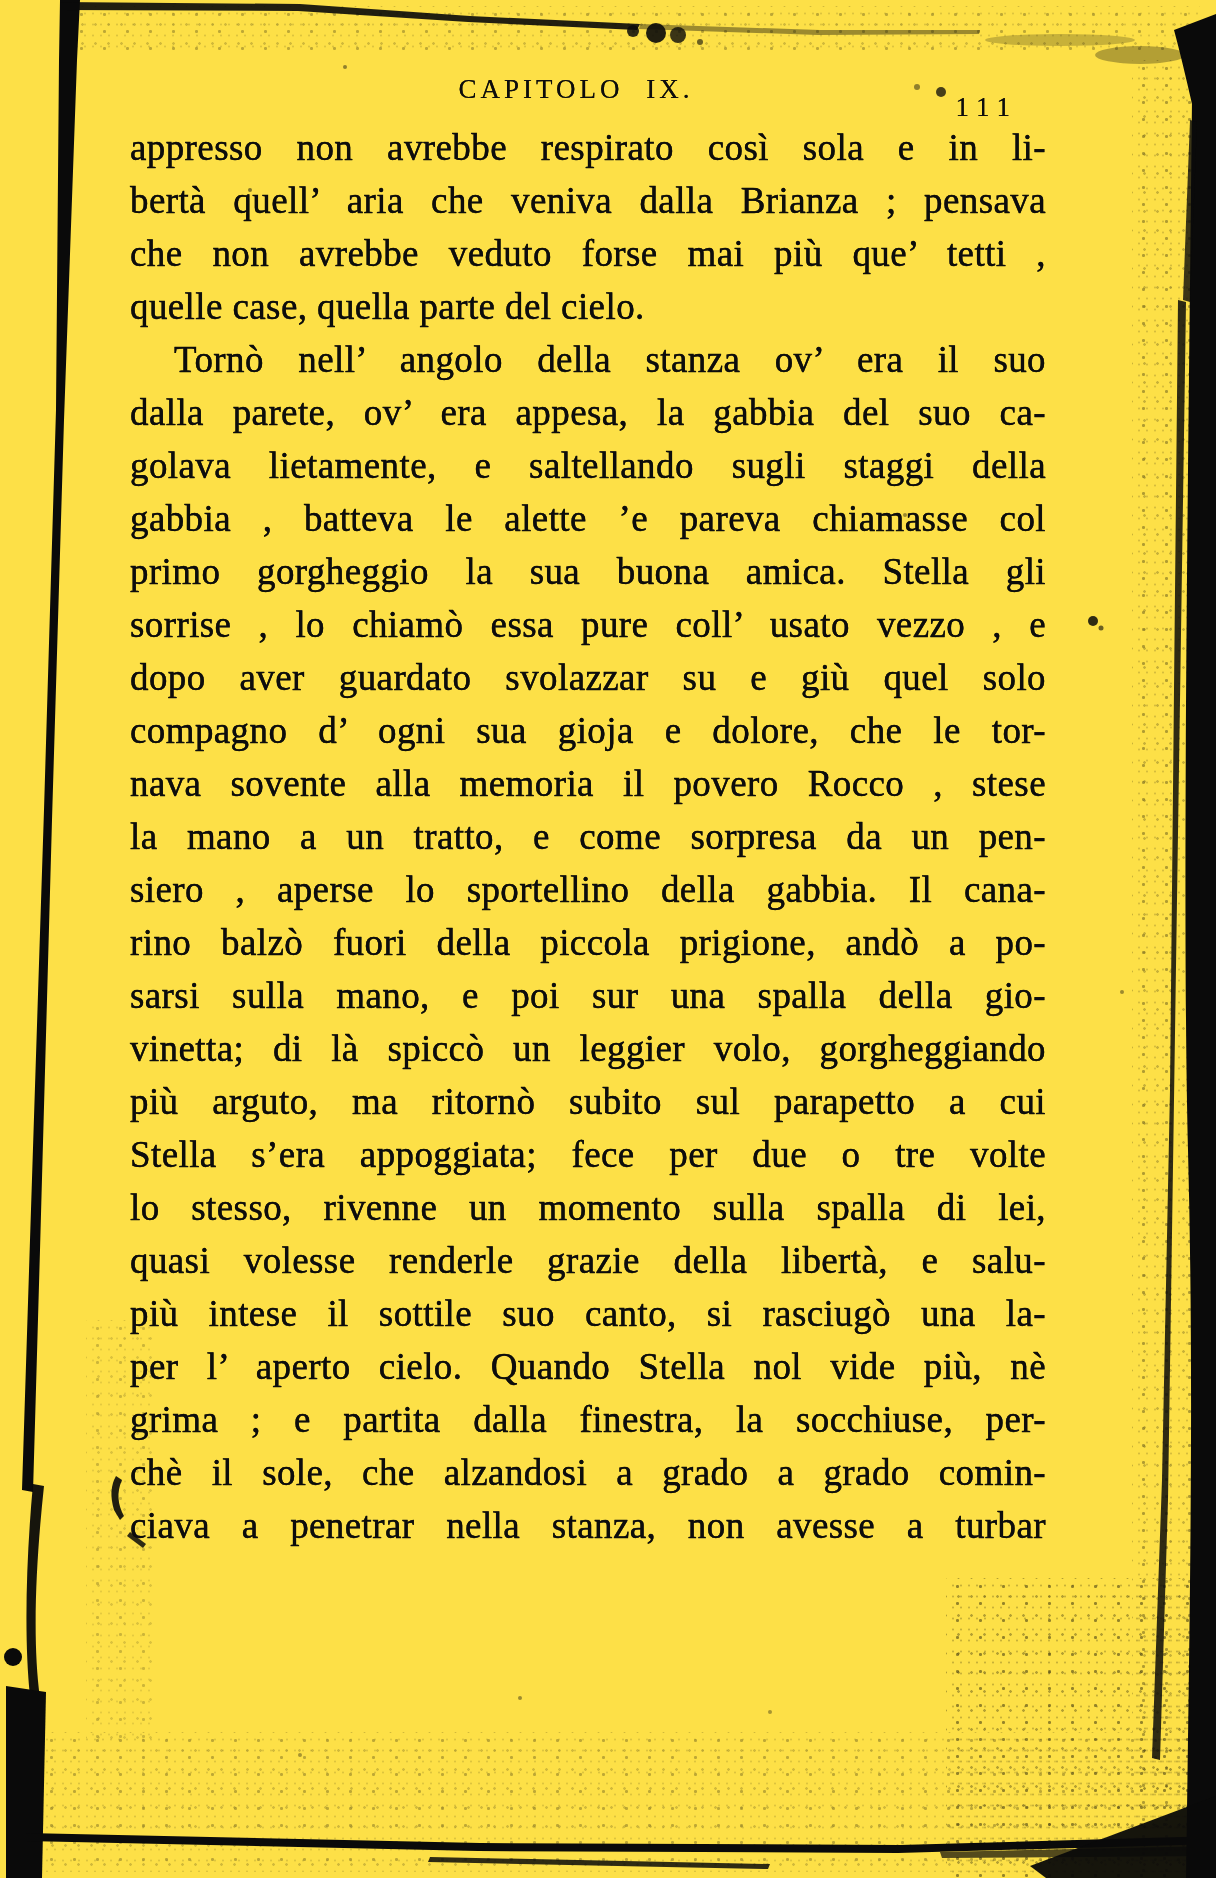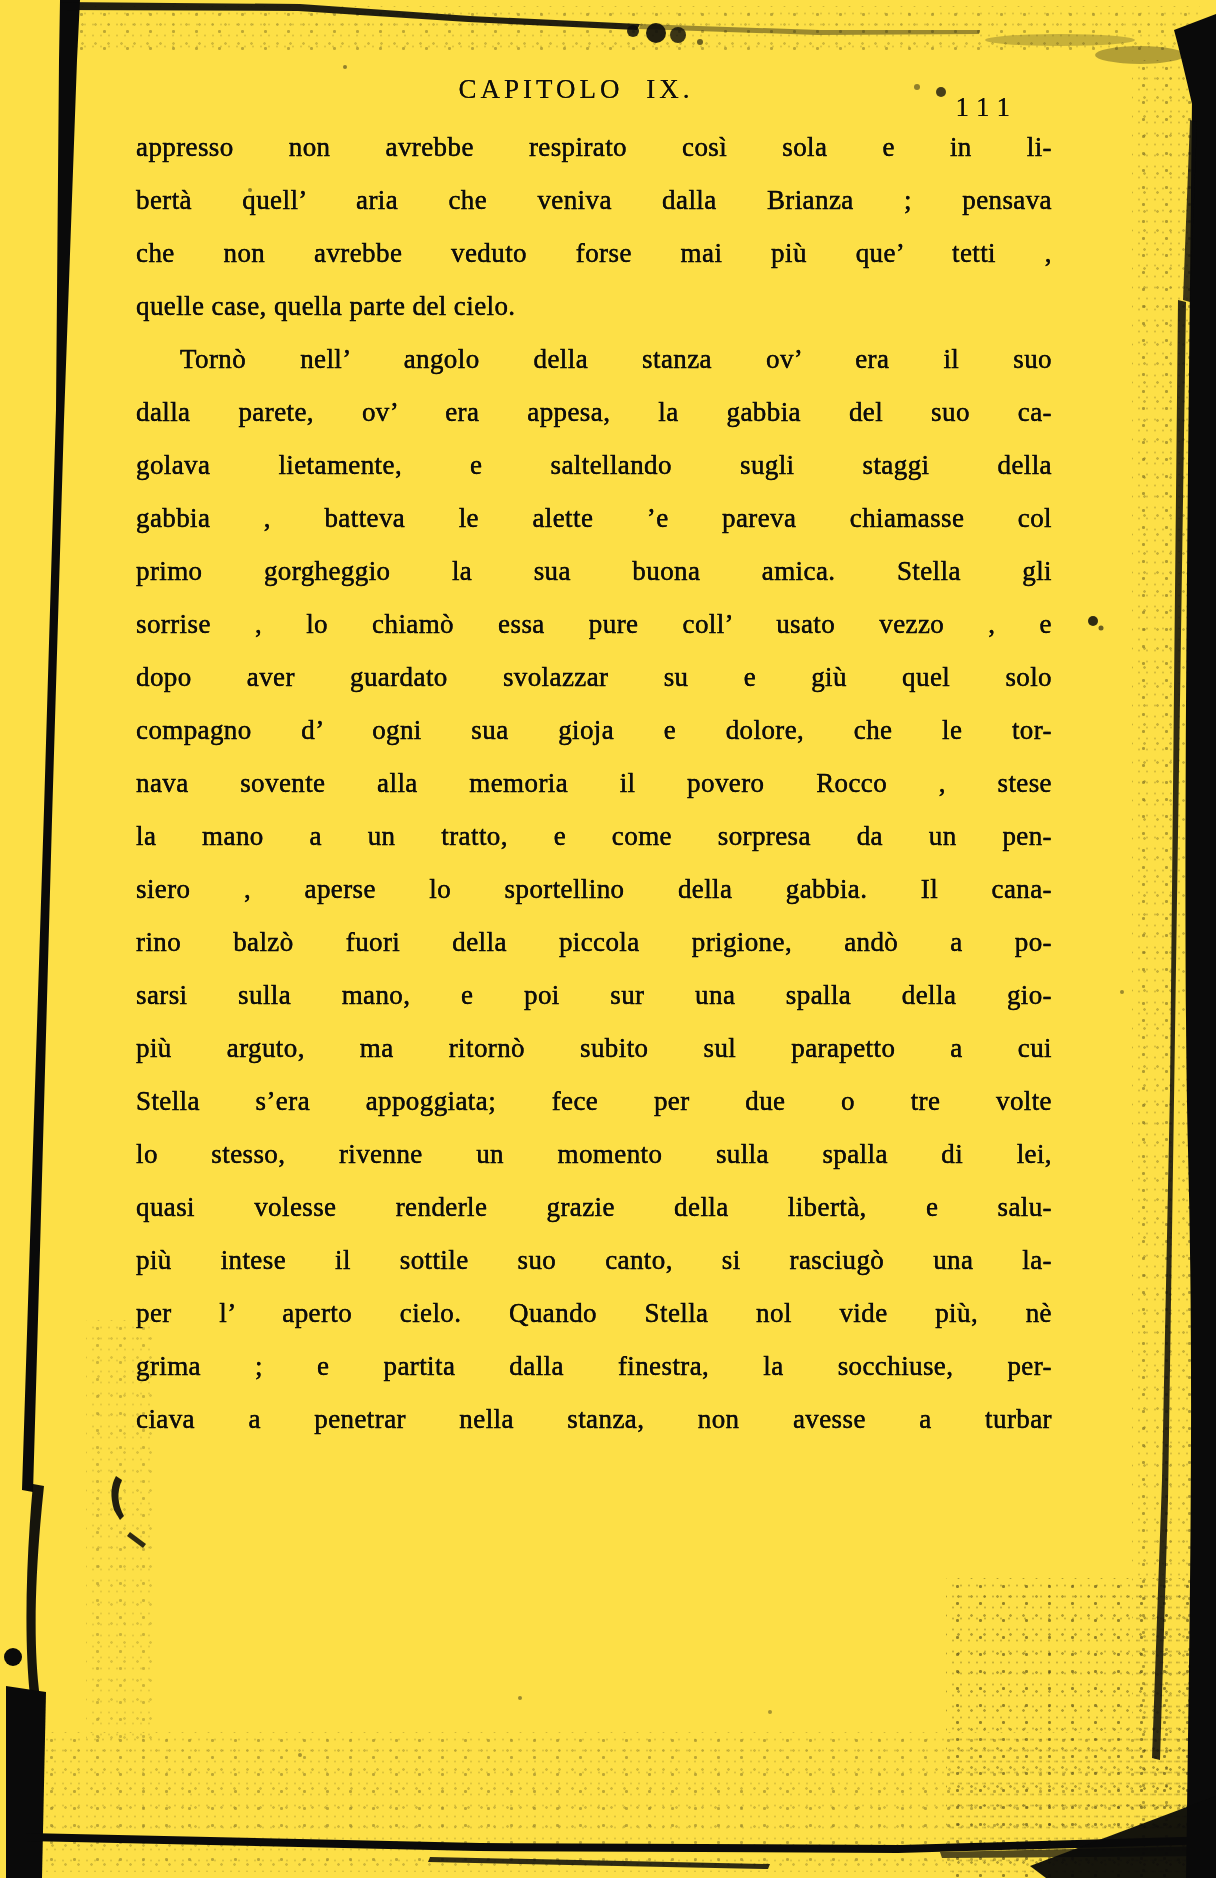--- a/index.html
+++ b/index.html
@@ -36,22 +36,22 @@
   }
   .chapter{
     display:block;text-align:center;transform:translateX(-12px);
     text-shadow:0 0 .5px rgba(0,0,0,.8);
   }
   .pagenum{
     position:absolute;right:28px;top:18px;
     letter-spacing:8px;text-shadow:0 0 .5px rgba(0,0,0,.8);text-align:center;
   }
   .bodytext{
-    position:absolute;left:136px;top:121px;width:916px;
-    font-size:27px;line-height:53px;
+    position:absolute;left:130px;top:121px;width:916px;
+    font-size:37px;line-height:53px;
     letter-spacing:.4px;
     text-shadow:0 0 .55px rgba(0,0,0,.85);
     -webkit-text-stroke:.35px #0d0d0d;
   }
   .line{
     text-align:justify;
     text-align-last:justify;
     white-space:normal;
     height:53px;overflow:visible;
   }
@@ -127,23 +127,25 @@
     <div class="line">gabbia , batteva le alette ’e pareva chiamasse col</div>
     <div class="line">primo gorgheggio la sua buona amica. Stella gli</div>
     <div class="line">sorrise , lo chiamò essa pure coll’ usato vezzo , e</div>
     <div class="line">dopo aver guardato svolazzar su e giù quel solo</div>
     <div class="line">compagno d’ ogni sua gioja e dolore, che le tor-</div>
     <div class="line">nava sovente alla memoria il povero Rocco , stese</div>
     <div class="line">la mano a un tratto, e come sorpresa da un pen-</div>
     <div class="line">siero , aperse lo sportellino della gabbia. Il cana-</div>
     <div class="line">rino balzò fuori della piccola prigione, andò a po-</div>
     <div class="line">sarsi sulla mano, e poi sur una spalla della gio-</div>
+    <div class="line">vinetta; di là spiccò un leggier volo, gorgheggiando</div>
     <div class="line">più arguto, ma ritornò subito sul parapetto a cui</div>
     <div class="line">Stella s’era appoggiata; fece per due o tre volte</div>
     <div class="line">lo stesso, rivenne un momento sulla spalla di lei,</div>
     <div class="line">quasi volesse renderle grazie della libertà, e salu-</div>
     <div class="line">più intese il sottile suo canto, si rasciugò una la-</div>
     <div class="line">per l’ aperto cielo. Quando Stella nol vide più, nè</div>
     <div class="line">grima ; e partita dalla finestra, la socchiuse, per-</div>
+    <div class="line">chè il sole, che alzandosi a grado a grado comin-</div>
     <div class="line">ciava a penetrar nella stanza, non avesse a turbar</div>
   </div>
 
 </div>
 
 </body></html>

